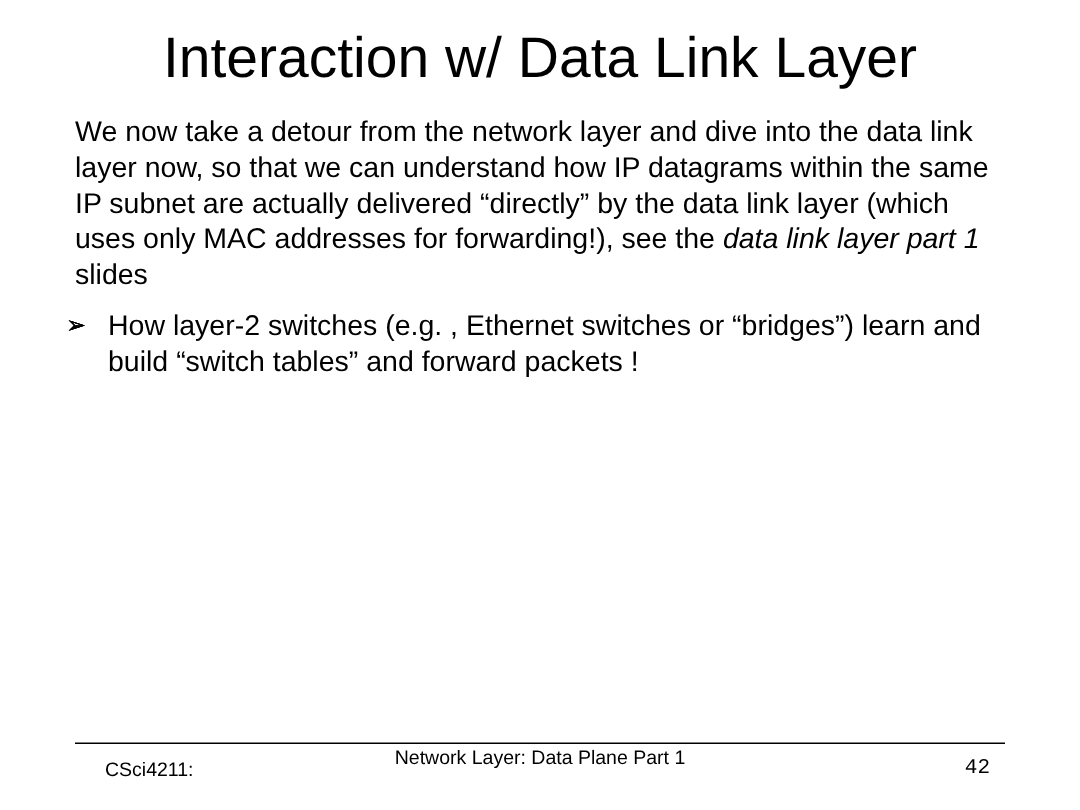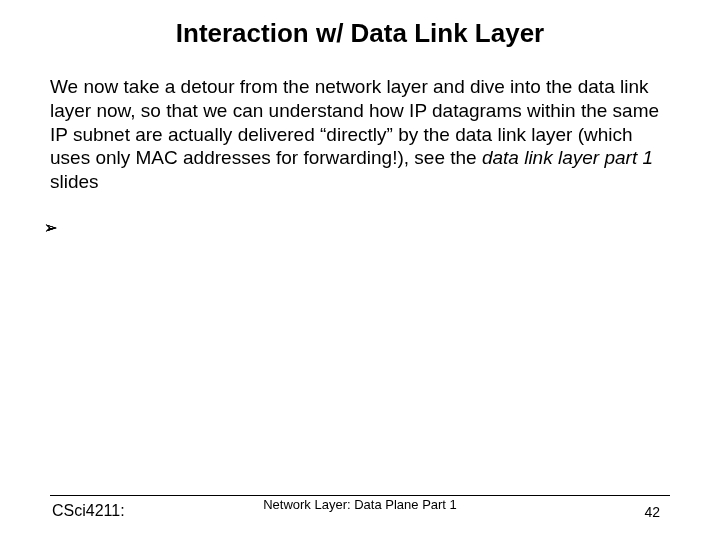--- a/index.html
+++ b/index.html
@@ -6,29 +6,29 @@
   body {
     width: 720px;
     height: 540px;
     background: #ffffff;
     font-family: "Comic Sans MS", "Comic Sans", cursive, sans-serif;
     color: #000;
     position: relative;
     padding: 18px 36px 0 36px;
   }
   .title {
-    font-size: 26px;
+    font-size: 38px;
     text-align: center;
-    margin-bottom: 26px;
-    font-weight: bold;
+    margin-bottom: 16px;
+    font-weight: normal;
   }
   .intro {
     font-size: 19px;
     line-height: 1.25;
-    margin: 0 14px 22px 14px;
+    margin: 0 14px 10px 14px;
   }
   .italic { font-style: italic; }
   .bullets {
     list-style: none;
     margin: 0 8px;
   }
   .bullets li {
     font-size: 19px;
     line-height: 1.25;
     position: relative;
@@ -45,38 +45,38 @@
   }
   .footer-line {
     position: absolute;
     left: 50px;
     right: 50px;
     bottom: 44px;
     border-top: 1px solid #000;
   }
   .footer-left {
     position: absolute;
-    left: 52px;
+    left: 70px;
     bottom: 20px;
-    font-size: 16px;
+    font-size: 13px;
   }
   .footer-center {
     position: absolute;
     left: 0;
     right: 0;
     bottom: 28px;
     text-align: center;
     font-size: 13px;
   }
   .footer-right {
     position: absolute;
     right: 60px;
     bottom: 20px;
     font-size: 14px;
-    font-family: Liberation Sans, sans-serif;
+    font-family: Liberation Mono, monospace;
   }
 </style>
 </head>
 <body>
 
 <h1 class="title">Interaction w/ Data Link Layer</h1>
 
 <p class="intro">
   <span>We now take a detour from the network layer and dive into the data link layer now, so that we can understand how IP datagrams within the same IP subnet are actually delivered “directly” by the data link layer (which uses only MAC addresses for forwarding!), see the </span><span class="italic">data link layer part 1</span><span> slides</span>
 </p>
@@ -86,19 +86,20 @@
     <span class="arrow">➢</span>
   </li>
   <li>
     <span class="arrow">➢</span>
   </li>
   <li>
     <span class="arrow">➢</span>
   </li>
   <li>
     <span class="arrow">➢</span>
+    <span>How layer-2 switches (e.g. , Ethernet switches or “bridges”) learn and build “switch tables” and forward packets !</span>
   </li>
 </ul>
 
 <div class="footer-line"></div>
 <div class="footer-left">CSci4211:</div>
 <div class="footer-center">Network Layer: Data Plane Part 1</div>
 <div class="footer-right">42</div>
 
 </body></html>

